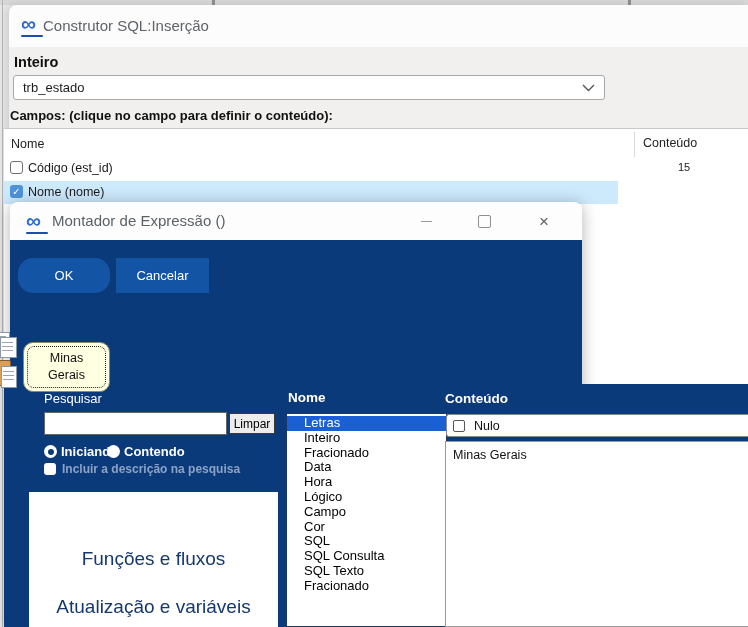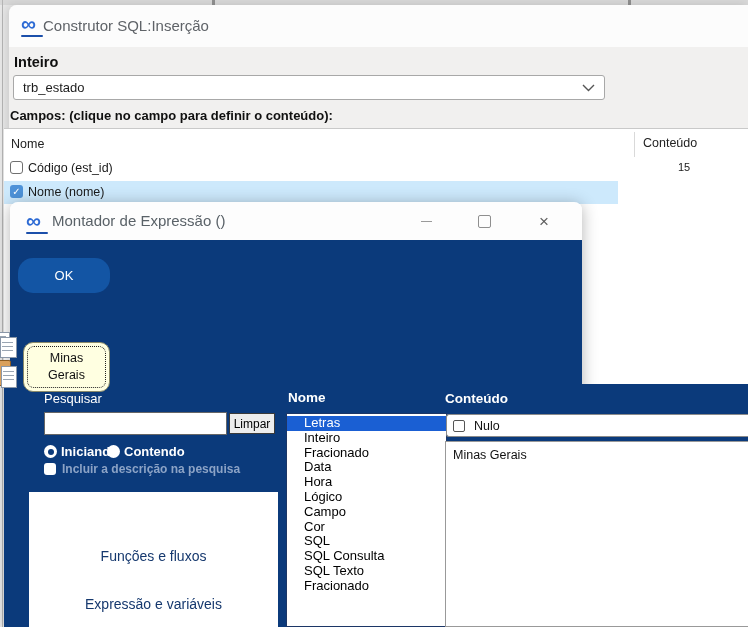--- a/index.html
+++ b/index.html
@@ -82,21 +82,21 @@
     justify-content:center;box-sizing:border-box;}
   .radio{width:13px;height:13px;border-radius:50%;background:#fff;display:flex;
     align-items:center;justify-content:center;}
   .radio .dot{width:6px;height:6px;border-radius:50%;background:#0b3a7b;}
   .radio-1{left:40px;top:61px;} .radio-lbl-1{left:57px;top:60px;}
   .radio-2{left:103px;top:61px;} .radio-lbl-2{left:120px;top:60px;}
   .inc-cb{left:40px;top:79px;width:12px;height:12px;background:#fff;border-radius:3px;}
   .inc-lbl{left:58px;top:78px;font-size:12px;font-weight:bold;color:#8ca3c6;}
 
   .left-white-panel{left:25px;top:108px;width:249px;height:135px;background:#fff;}
-  .section-lbl{position:absolute;left:0;width:100%;text-align:center;font-size:14px;
+  .section-lbl{position:absolute;left:0;width:100%;text-align:center;font-size:19px;
     color:#15386e;}
   .sec-1{top:56px;} .sec-2{top:104px;}
 
   .tipo-label{left:284px;top:6px;font-size:13.5px;}
   .tipo-list{left:282px;top:29px;width:161px;height:214px;background:#fff;
     border:1px solid #1c3666;box-sizing:border-box;overflow:hidden;padding-top:2px;}
   .tipo-item{height:14.8px;line-height:14.8px;font-size:13px;color:#000;
     padding-left:17px;white-space:nowrap;}
   .tipo-item.selected{background:#1a5fd3;color:#fff;}
 
@@ -195,20 +195,21 @@
         </span>
       <span class="win-btn btn-max">
           <span class="glyph-max"></span>
         </span>
       <span class="win-btn btn-close">
           <span class="glyph-close">×</span>
         </span>
     </div>
     <div class="dlg-body">
       <div class="dlg-btn btn-ok">OK</div>
+      <div class="dlg-btn btn-cancel">Cancelar</div>
     </div>
   </div>
 
   <div class="abs bottom-panel">
 
     <span class="bp search-label lbl-white">Pesquisar</span>
     <input class="bp search-input" value="" style="">
     <div class="bp limpar-btn">Limpar</div>
 
     <span class="bp radio radio-1">
@@ -216,21 +217,21 @@
       </span>
     <span class="bp radio-lbl-1 lbl-white lbl-bold">Iniciando</span>
     <span class="bp radio radio-2"></span>
     <span class="bp radio-lbl-2 lbl-white lbl-bold">Contendo</span>
 
     <span class="bp inc-cb"></span>
     <span class="bp inc-lbl">Incluir a descrição na pesquisa</span>
 
     <div class="bp left-white-panel">
       <span class="section-lbl sec-1">Funções e fluxos</span>
-      <span class="section-lbl sec-2">Expressão e variáveis</span>
+      <span class="section-lbl sec-2">Atualização e variáveis</span>
     </div>
 
     <span class="bp tipo-label lbl-white lbl-bold">Nome</span>
     <div class="bp tipo-list">
       <div class="tipo-item selected">Letras</div>
       <div class="tipo-item">Inteiro</div>
       <div class="tipo-item">Fracionado</div>
       <div class="tipo-item">Data</div>
       <div class="tipo-item">Hora</div>
       <div class="tipo-item">Lógico</div>

